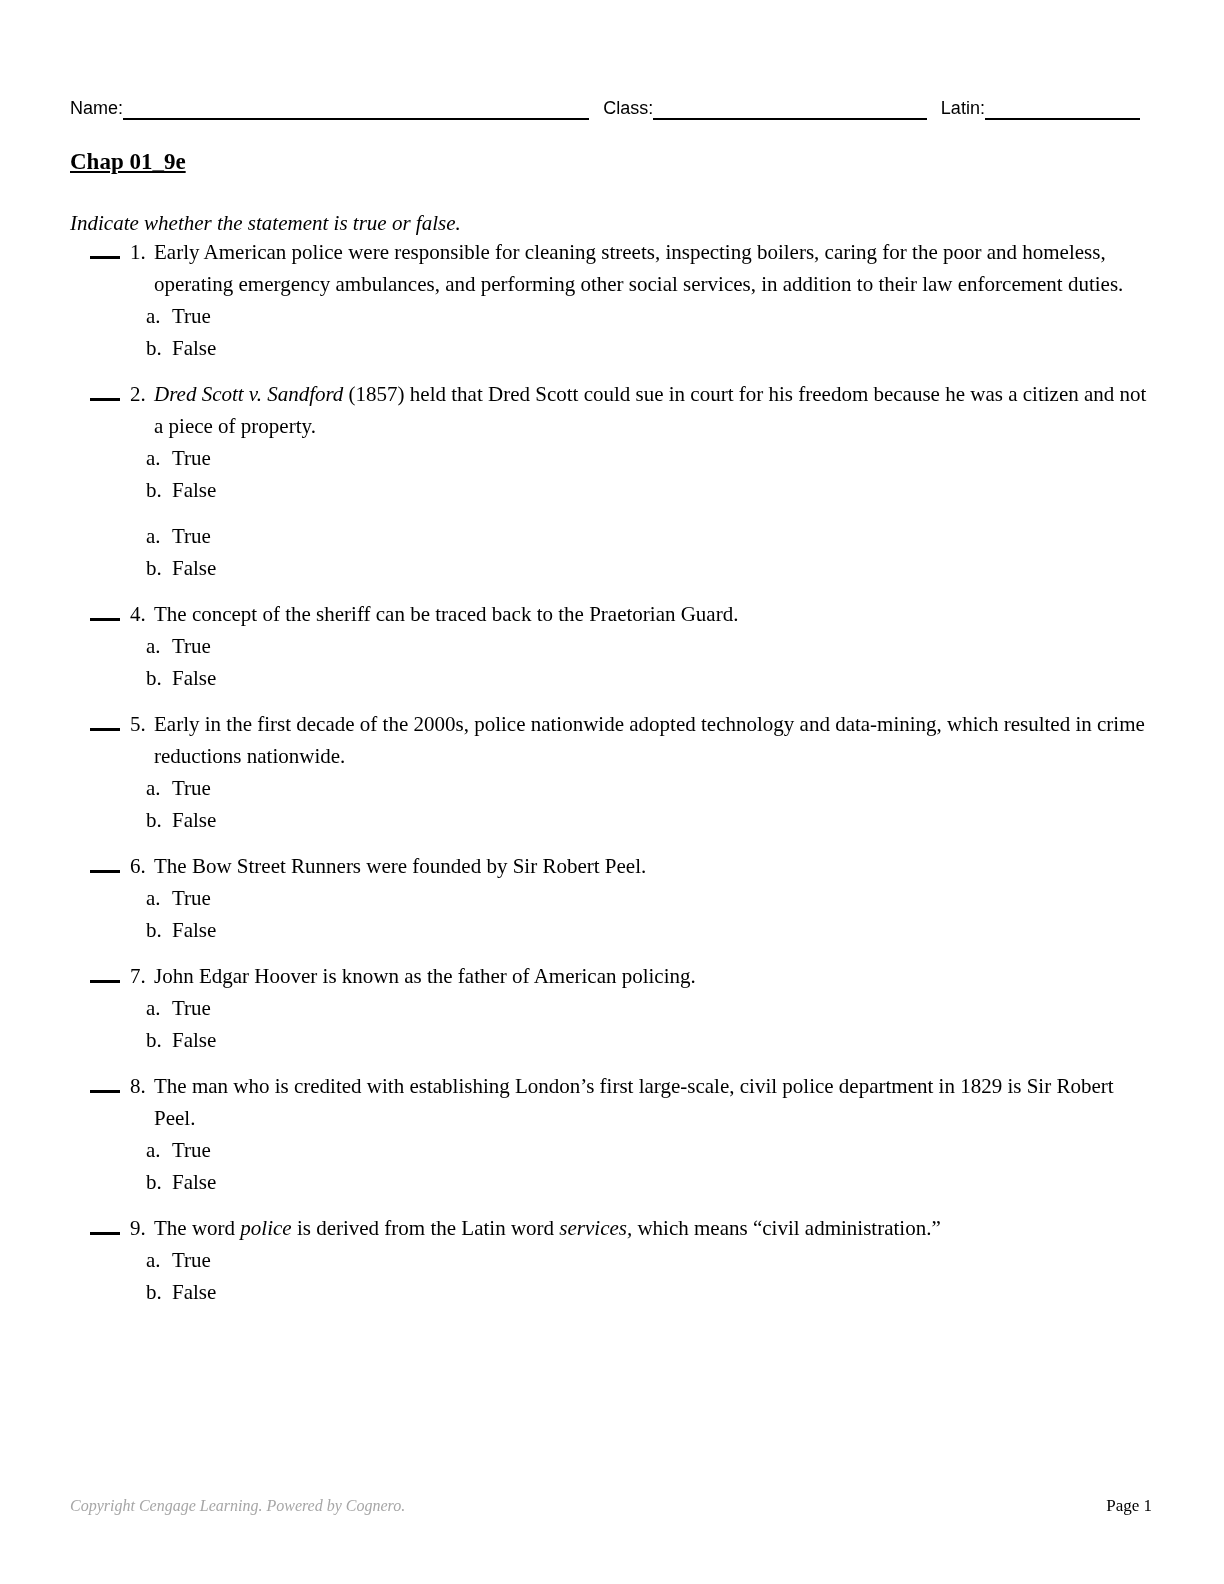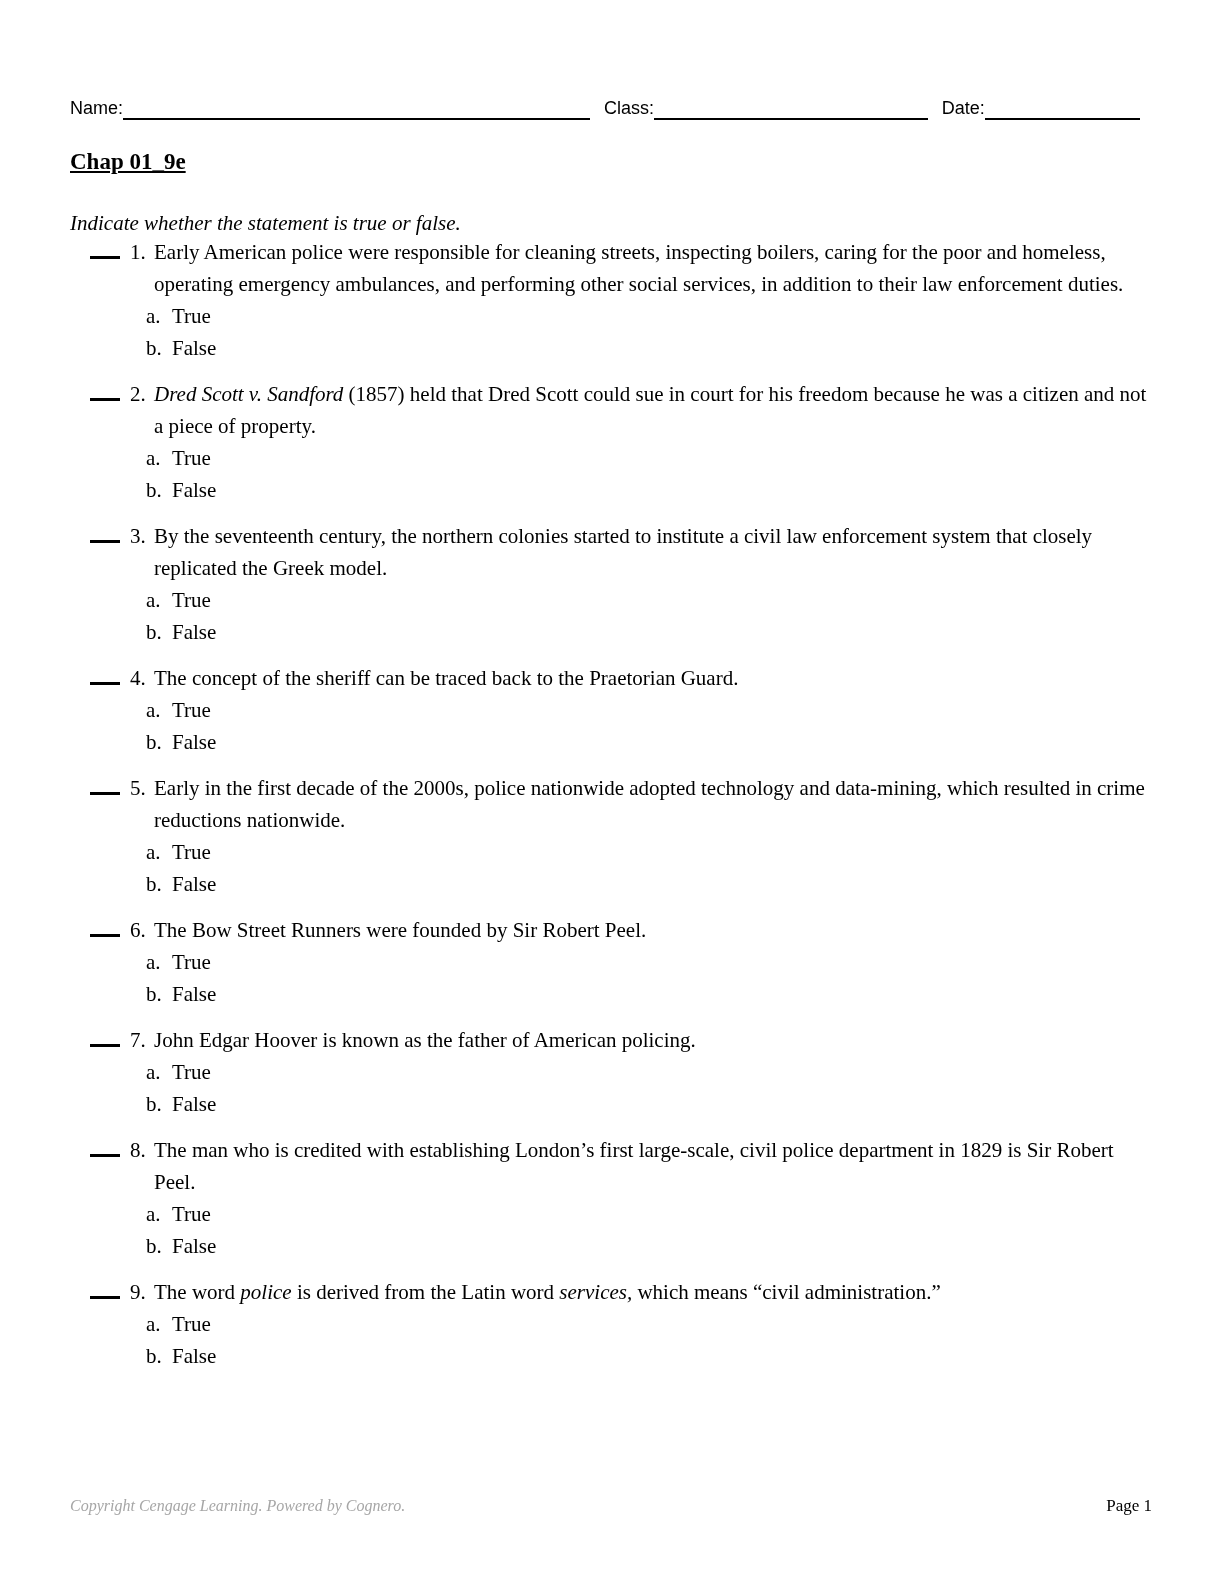--- a/index.html
+++ b/index.html
@@ -90,21 +90,21 @@
 </head>
 <body>
 
 <div class="page">
 
   <div class="header">
     <span class="h-label">Name:</span>
     <span class="uline u-name"></span>
     <span class="h-label gap">Class:</span>
     <span class="uline u-class"></span>
-    <span class="h-label gap">Date:</span>
+    <span class="h-label gap">Latin:</span>
     <span class="uline u-date"></span>
   </div>
 
   <div class="title">Chap 01_9e</div>
 
   <div class="instruction">Indicate whether the statement is true or false.</div>
 
   <div class="questions">
   <div class="question">
     <div class="q-body"><span class="answer-blank"></span><span class="q-number">1.</span><span class="q-segments"><span>Early American police were responsible for cleaning streets, inspecting boilers, caring for the poor and homeless, operating emergency ambulances, and performing other social services, in addition to their law enforcement duties.</span></span></div>
@@ -116,21 +116,20 @@
 
   <div class="question">
     <div class="q-body"><span class="answer-blank"></span><span class="q-number">2.</span><span class="q-segments"><span class="italic">Dred Scott v. Sandford</span><span> (1857) held that Dred Scott could sue in court for his freedom because he was a citizen and not a piece of property.</span></span></div>
     <div class="q-options">
           <div class="q-option"><span class="opt-letter">a.</span><span>True</span></div>
           <div class="q-option"><span class="opt-letter">b.</span><span>False</span></div>
         </div>
   </div>
 
   <div class="question">
-    <div class="q-body"><span class="answer-blank"></span><span class="q-number">3.</span><span class="q-segments"><span>By the seventeenth century, the northern colonies started to institute a civil law enforcement system that closely replicated the Greek model.</span></span></div>
     <div class="q-options">
           <div class="q-option"><span class="opt-letter">a.</span><span>True</span></div>
           <div class="q-option"><span class="opt-letter">b.</span><span>False</span></div>
         </div>
   </div>
 
   <div class="question">
     <div class="q-body"><span class="answer-blank"></span><span class="q-number">4.</span><span class="q-segments"><span>The concept of the sheriff can be traced back to the Praetorian Guard.</span></span></div>
     <div class="q-options">
           <div class="q-option"><span class="opt-letter">a.</span><span>True</span></div>

